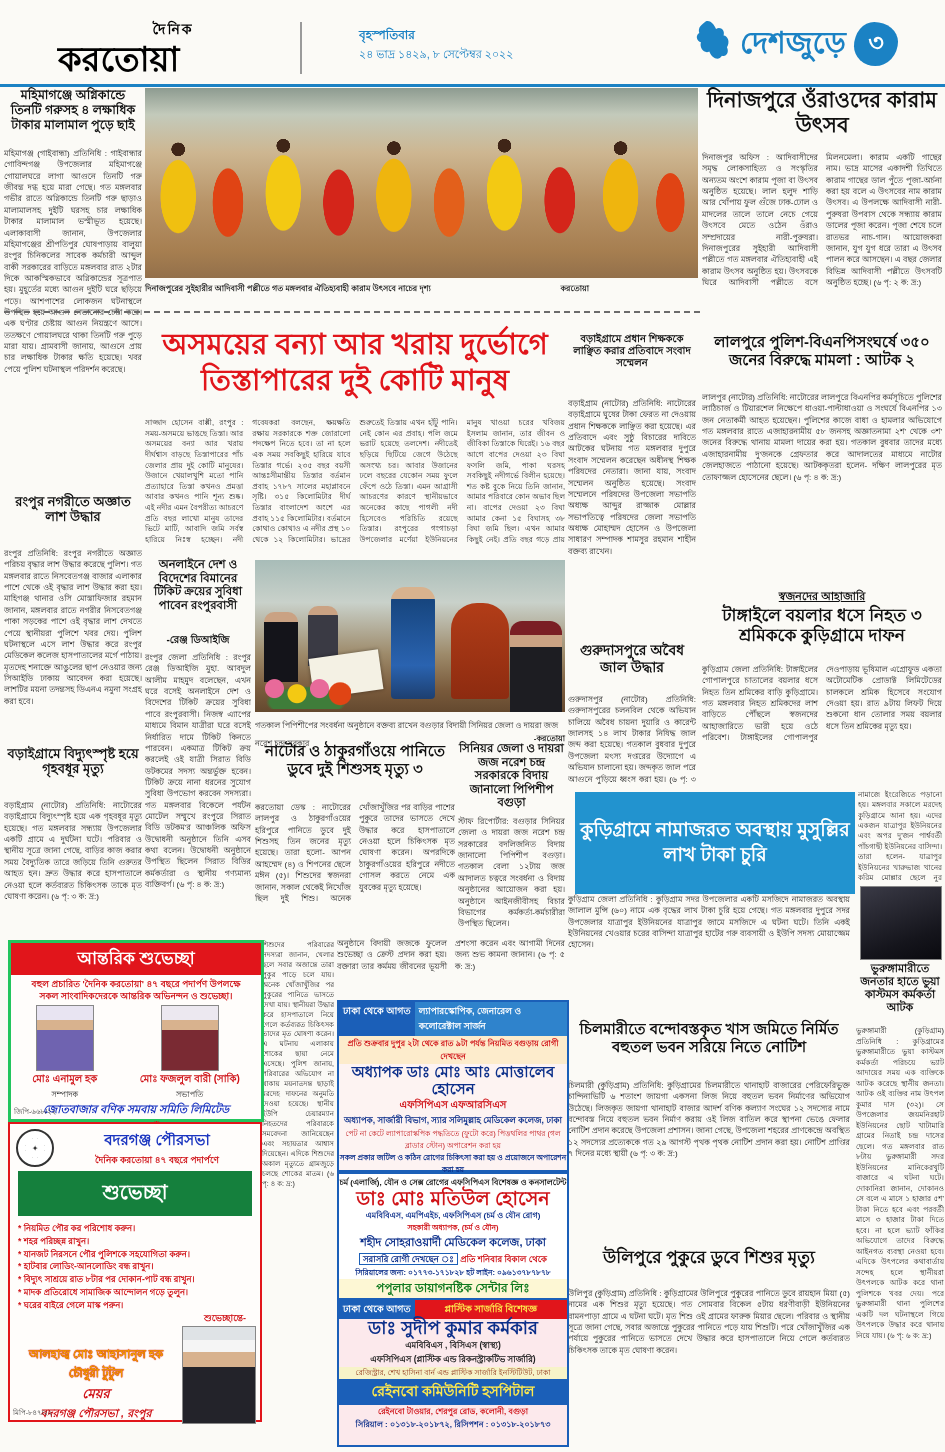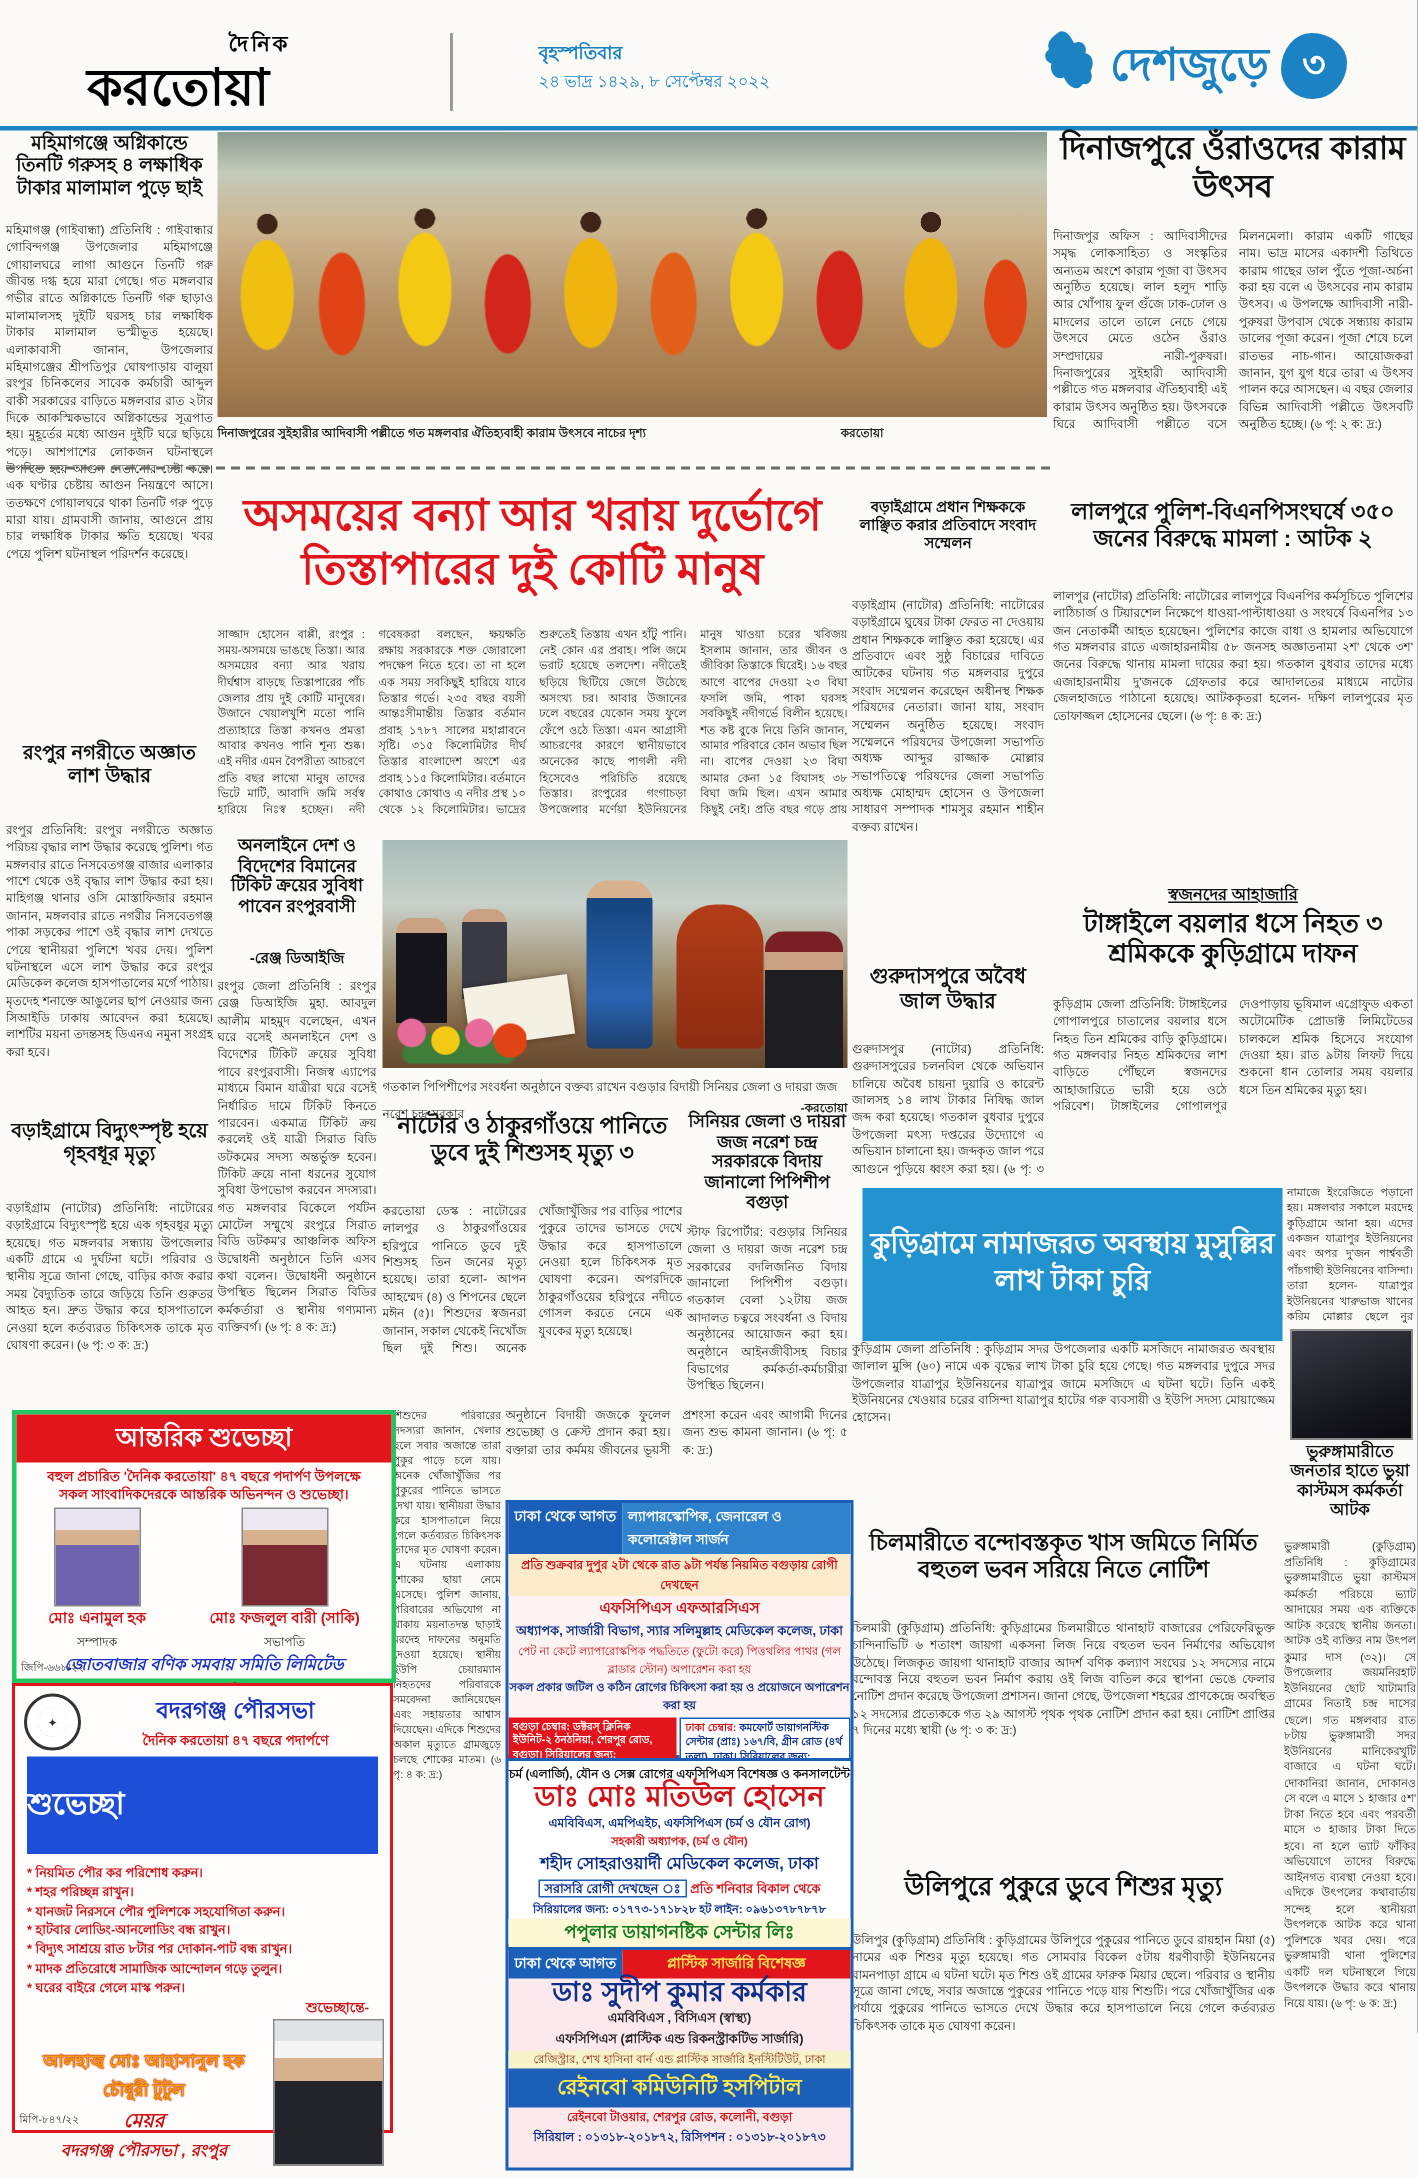--- a/index.html
+++ b/index.html
@@ -62,21 +62,21 @@
   .ad1 .banner{background:#e1151b;color:#fff;font-weight:800;text-align:center;font-size:17px;padding:2px 0;}
   .ad1 .msg{color:#d01318;font-size:9px;font-weight:700;text-align:center;line-height:1.35;padding:3px 4px 1px;}
   .ad1 .pname{color:#d01318;font-size:10px;font-weight:800;text-align:center;}
   .ad1 .prole{color:#222;font-size:8px;text-align:center;}
   .ad1 .org{color:#1b35c0;font-size:11px;font-weight:800;text-align:center;font-style:italic;}
   .ad1 .place{color:#d01318;font-size:10px;font-weight:700;text-align:center;}
   .adcode{font-size:7px;color:#333;}
   .ad2{border:2px solid #e1151b;background:#fffdfb;}
   .ad2 .org{color:#1b35c0;font-size:15px;font-weight:800;text-align:center;}
   .ad2 .sub{color:#d01318;font-size:9px;font-weight:700;text-align:center;}
-  .ad2 .banner{background:#1d4ed8;color:#fff;font-weight:800;text-align:left;font-size:20px;padding:16px 0;margin:3px 8px;}
+  .ad2 .banner{background:#15803d;color:#fff;font-weight:800;text-align:center;font-size:20px;padding:6px 0;margin:3px 8px;}
   .ad2 .bullet{color:#d01318;font-size:8.5px;font-weight:700;line-height:1.5;}
   .ad2 .closing{color:#d01318;font-size:9px;font-weight:700;text-align:right;padding-right:14px;}
   .ad2 .mname{color:#f2a200;font-size:11.5px;font-weight:800;text-shadow:0 0 1px #c00,0 0 1px #c00;}
   .ad2 .mrole{color:#d01318;font-size:13px;font-weight:800;font-style:italic;}
   .ad2 .morg{color:#d01318;font-size:11px;font-weight:800;font-style:italic;}
   .seal{width:34px;height:34px;border:2px solid #333;border-radius:50%;background:radial-gradient(circle at 50% 50%,#fff 40%,#ddd 41%,#fff 40%);display:flex;align-items:center;justify-content:center;font-size:8px;color:#333;}
   .dad{border:2px solid #1b5fb8;}
   .dad1{background:#fdf3f2;}
   .dad1 .tag{background:#1b5fb8;color:#fff;font-size:9.5px;font-weight:800;padding:2px 4px;}
   .dad1 .spec{background:#2f83cc;color:#fff;font-size:9px;font-weight:700;padding:2px 4px;flex:1;}
@@ -272,20 +272,21 @@
     </div>
     <div class="adcode" style="position:absolute;left:3px;bottom:1px;">মিপি-৮৪৭/২২</div>
   </div>
 
   <div class="abs dad dad1" style="left:337px;top:1000px;width:228px;height:168px;">
     <div style="display:flex;">
       <span class="tag">ঢাকা থেকে আগত</span>
       <span class="spec">ল্যাপারস্কোপিক, জেনারেল ও কলোরেক্টাল সার্জন</span>
     </div>
     <div class="sched">প্রতি শুক্রবার দুপুর ২টা থেকে রাত ৯টা পর্যন্ত নিয়মিত বগুড়ায় রোগী দেখছেন</div>
+    <div class="name">অধ্যাপক ডাঃ মোঃ আঃ মোত্তালেব হোসেন</div>
     <div class="deg">এফসিপিএস  এফআরসিএস</div>
     <div class="pos">অধ্যাপক, সার্জারী বিভাগ, স্যার সলিমুল্লাহ মেডিকেল কলেজ, ঢাকা</div>
     <div class="note1">পেট না কেটে ল্যাপারোস্কপিক পদ্ধতিতে (ফুটো করে) পিত্তথলির পাথর (গল ব্লাডার স্টোন) অপারেশন করা হয়</div>
     <div class="note2">সকল প্রকার জটিল ও কঠিন রোগের চিকিৎসা করা হয় ও প্রয়োজনে অপারেশন করা হয়</div>
     <div style="display:flex;gap:2px;margin-top:2px;">
       <div class="chamber ch1" style="flex:1;">
         <span>বগুড়া চেম্বার:</span>
         <span>ডক্টরস্ ক্লিনিক ইউনিট-২ ঠনঠনিয়া, শেরপুর রোড, বগুড়া। সিরিয়ালের জন্য: ০৫১-৬৬৭৮৮, ০৭০-৫৯৫৬১ (মোবাইল)</span>
       </div>
       <div class="chamber ch2" style="flex:1;">

